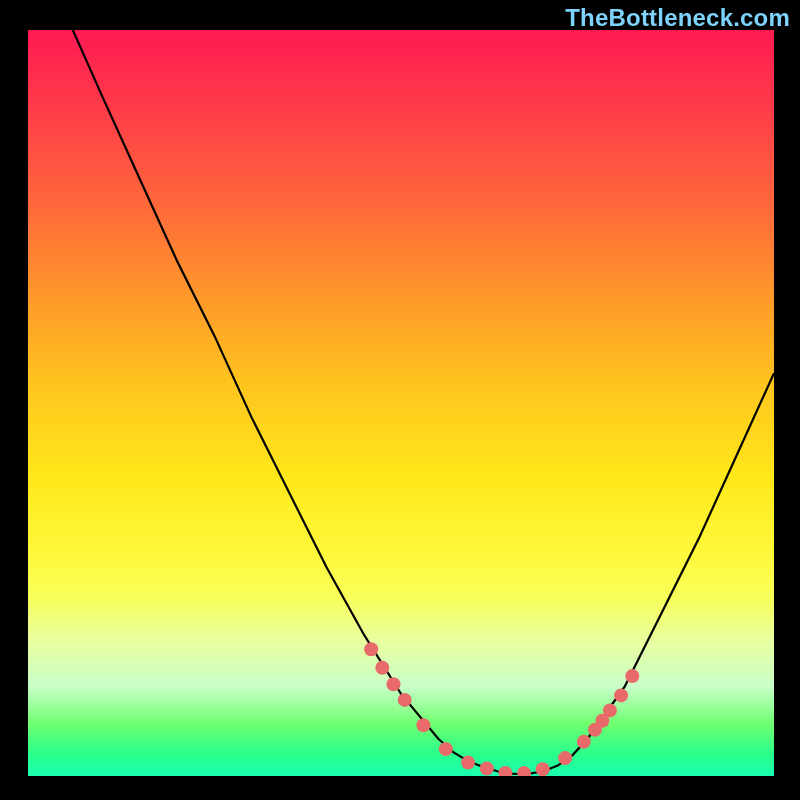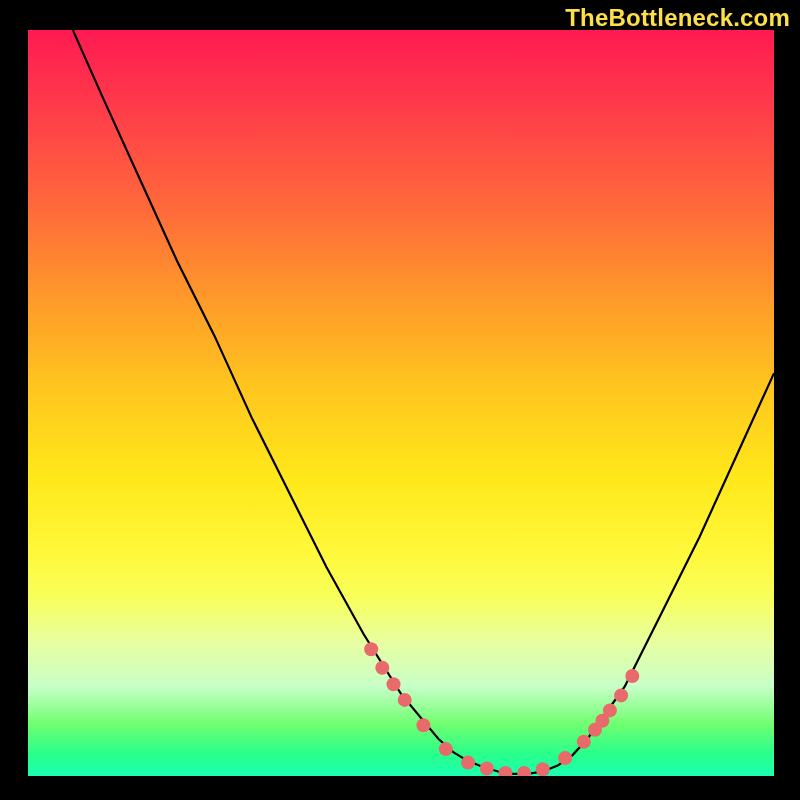--- a/index.html
+++ b/index.html
@@ -40,21 +40,21 @@
       #1affb0 100%
     );
   }
   .watermark {
     position: absolute;
     top: 4px;
     right: 10px;
     font-family: Arial, Helvetica, sans-serif;
     font-size: 24px;
     font-weight: 600;
-    color: #fde047;
+    color: #7dd3fc;
     letter-spacing: 0.2px;
   }
   svg.curve {
     position: absolute;
     left: 0;
     top: 0;
   }
 </style>
 </head>
 <body>

